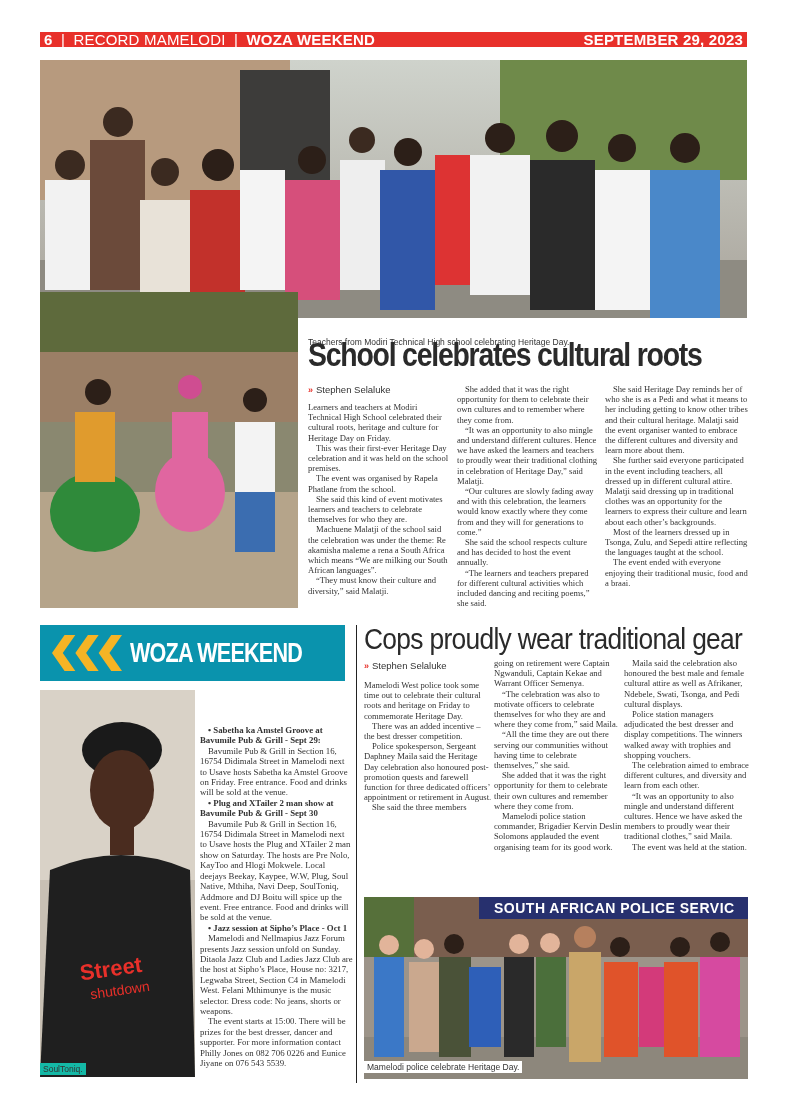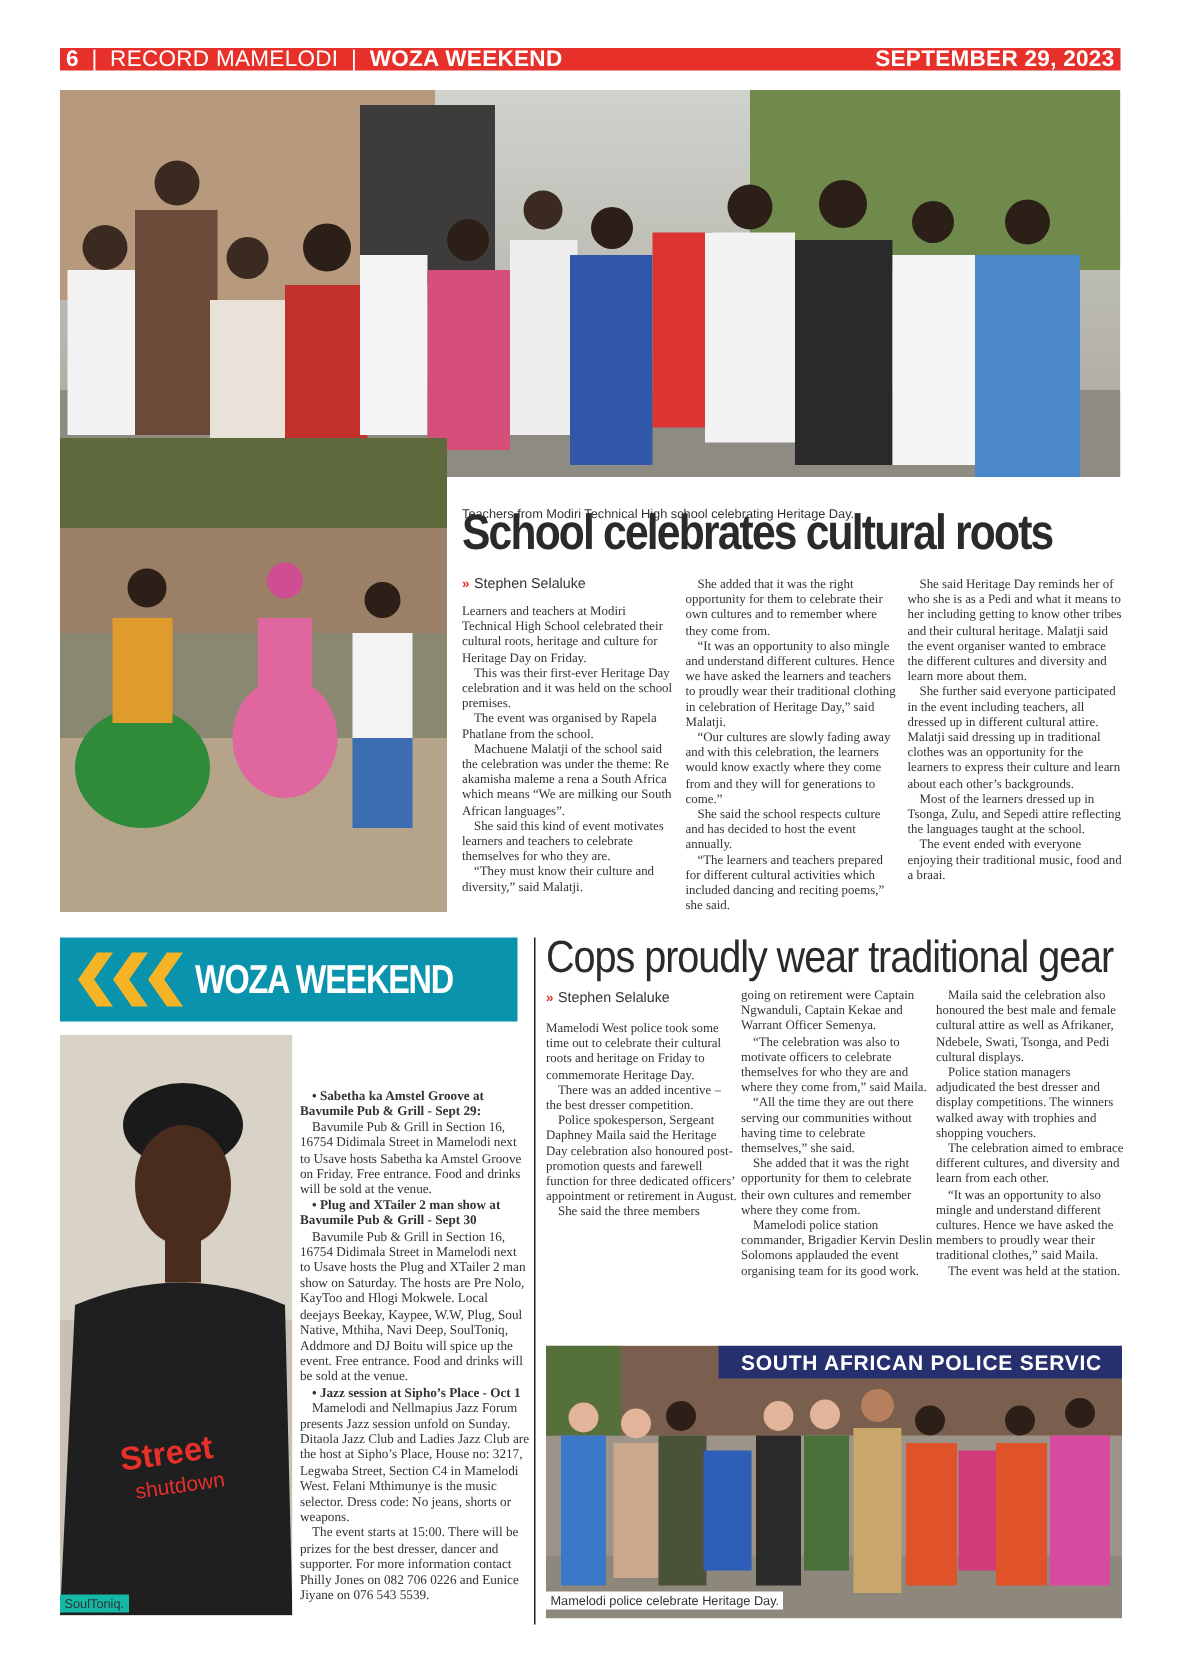--- a/index.html
+++ b/index.html
@@ -100,22 +100,22 @@
 <div class="abs caption" style="left:308px; top:337px;">Teachers from Modiri Technical High school celebrating Heritage Day.</div>
 <div class="abs headline1">School celebrates cultural roots</div>
 <div class="abs byline" style="left:308px; top:384px;">
   <span class="arrows">»</span><span>Stephen Selaluke</span>
 </div>
 
 <div class="abs col" style="left:308px; top:402px; width:143px;">
   <p class="noindent">Learners and teachers at Modiri Technical High School celebrated their cultural roots, heritage and culture for Heritage Day on Friday.</p>
   <p>This was their first-ever Heritage Day celebration and it was held on the school premises.</p>
   <p>The event was organised by Rapela Phatlane from the school.</p>
+  <p>She said this kind of event motivates learners and teachers to celebrate themselves for who they are.</p>
   <p>Machuene Malatji of the school said the celebration was under the theme: Re akamisha maleme a rena a South Africa which means “We are milking our South African languages”.</p>
-  <p>She said this kind of event motivates learners and teachers to celebrate themselves for who they are.</p>
   <p>“They must know their culture and diversity,” said Malatji.</p>
 </div>
 <div class="abs col" style="left:457px; top:384px; width:143px;">
   <p>She added that it was the right opportunity for them to celebrate their own cultures and to remember where they come from.</p>
   <p>“It was an opportunity to also mingle and understand different cultures. Hence we have asked the learners and teachers to proudly wear their traditional clothing in celebration of Heritage Day,” said Malatji.</p>
   <p>“Our cultures are slowly fading away and with this celebration, the learners would know exactly where they come from and they will for generations to come.”</p>
   <p>She said the school respects culture and has decided to host the event annually.</p>
   <p>“The learners and teachers prepared for different cultural activities which included dancing and reciting poems,” she said.</p>
 </div>
 <div class="abs col" style="left:605px; top:384px; width:143px;">

